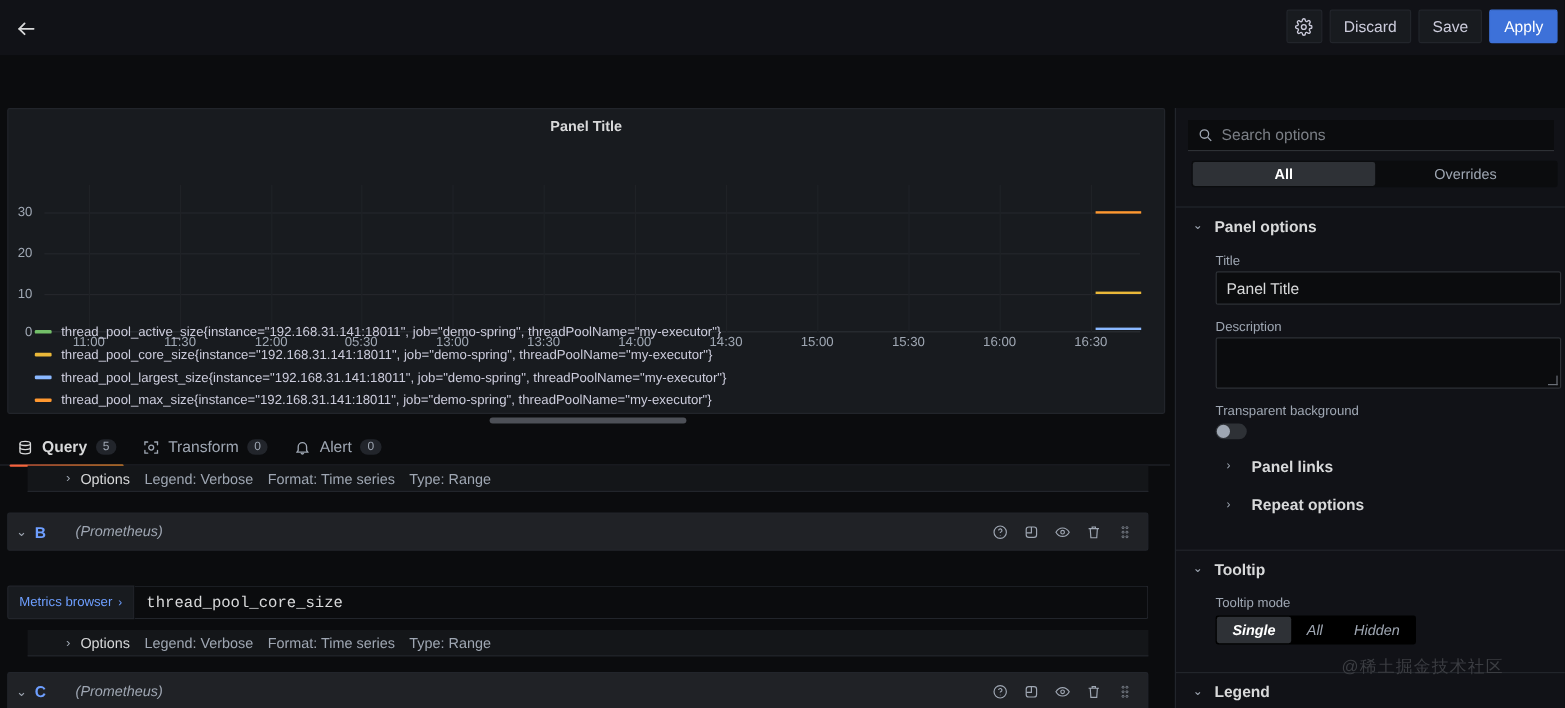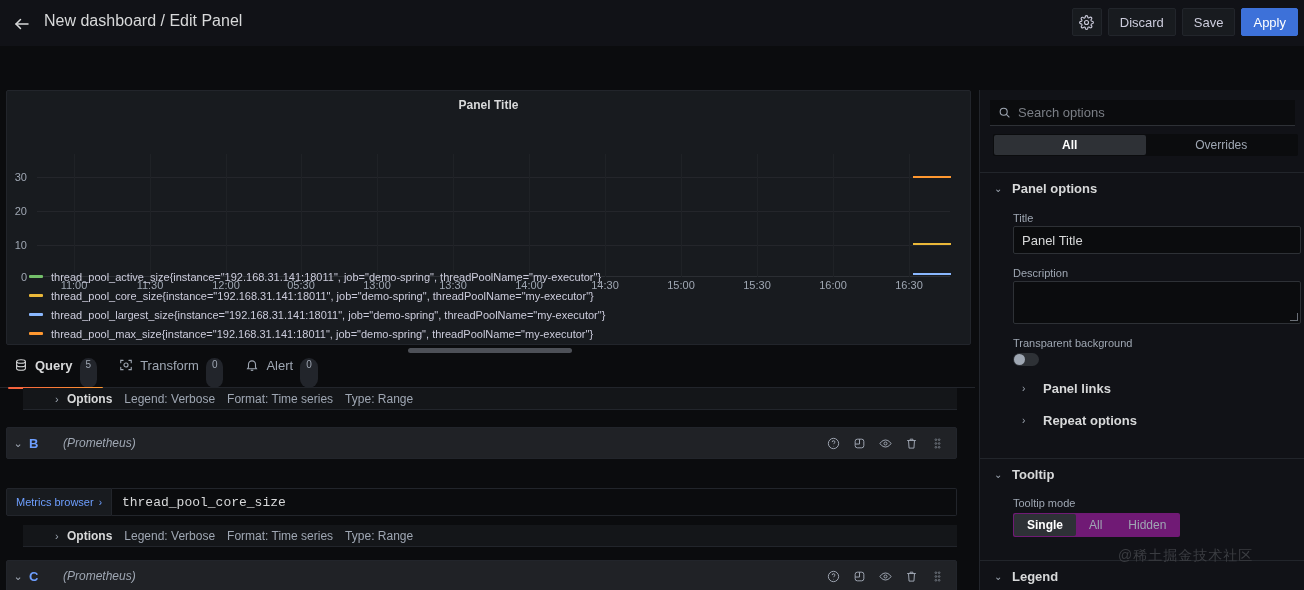--- a/index.html
+++ b/index.html
@@ -72,34 +72,34 @@
   .legend { position:absolute; left:0; top:176px; width:965px; padding-left:22px; }
   .lg-row { display:flex; align-items:center; height:19px; gap:8px; }
   .lg-sw { width:14px; height:3px; border-radius:1px; flex:none; }
   .lg-tx { font-size:11px; color:#ccccdc; white-space:nowrap; }
   .hscroll { position:absolute; left:408px; top:348px; width:164px; height:5px;
     background:#4d5057; border-radius:3px; }
 
   
   .qtabs { position:absolute; left:0; top:358px; width:975px; height:30px;
     border-bottom:1px solid #22252b; display:flex; align-items:center; padding-left:14px; gap:22px; }
-  .qtab { display:flex; gap:7px; height:30px; cursor:pointer; position:relative; }
+  .qtab { display:flex; align-items:center; gap:7px; height:30px; cursor:pointer; position:relative; }
   .qtab svg { width:14px; height:14px; stroke:#9fa7b3; fill:none; }
   .qtab .t { font-size:13px; color:#9fa7b3; }
   .qtab.active .t { color:#d8d9da; font-weight:600; }
   .qtab.active svg { stroke:#d8d9da; }
   .qtab .cnt { font-size:10px; background:#22252b; color:#9fa7b3; border-radius:9px; padding:1px 6px; }
   .qtab .bar { position:absolute; left:-6px; right:-6px; bottom:-1px; height:2px;
     background:linear-gradient(90deg,#f55f3e,#ff9830); border-radius:2px; }
 
   
   .optrow { position:absolute; background:#141619; border-bottom:1px solid #22252b;
     display:flex; align-items:center; gap:12px; padding-left:28px; }
   .optrow .carat { position:absolute; left:32px; font-size:11px; color:#9fa7b3; }
-  .optrow .o-lbl { font-size:12px; color:#d8d9da; font-weight:700; margin-left:16px; }
+  .optrow .o-lbl { font-size:12px; color:#d8d9da; font-weight:400; margin-left:16px; }
   .optrow .o-it { font-size:12px; color:#9fa7b3; }
 
   .qhdr { position:absolute; left:6px; width:951px; height:32px; background:#202226;
     border:1px solid #22252b; border-radius:2px; display:flex; align-items:center; }
   .qhdr .carat { width:22px; text-align:center; font-size:11px; color:#9fa7b3; cursor:pointer; }
   .qhdr .refid { font-size:13px; color:#6e9fff; font-weight:600; width:34px; }
   .qhdr .ds { font-size:12px; color:#9fa7b3; font-style:italic; }
   .qhdr .acts { margin-left:auto; display:flex; align-items:center; gap:12px; padding-right:12px; }
   .qhdr .acts span { width:14px; height:14px; display:flex; align-items:center; justify-content:center; cursor:pointer; }
   .qhdr .acts svg { width:13px; height:13px; stroke:#9fa7b3; fill:none; }
@@ -141,41 +141,40 @@
   .sect-hdr .nm { font-size:13px; color:#d8d9da; font-weight:600; }
   .fld-lbl { position:absolute; font-size:11px; color:#9fa7b3; }
   .txtin { position:absolute; background:#0b0c0e; border:1px solid #2e3136; border-radius:2px;
     display:flex; align-items:center; padding:0 8px; font-size:13px; color:#d8d9da; }
   .txtarea { position:absolute; background:#0b0c0e; border:1px solid #2e3136; border-radius:2px; }
   .txtarea::after { content:''; position:absolute; right:2px; bottom:2px; width:7px; height:7px;
     border-right:1px solid #6a6f77; border-bottom:1px solid #6a6f77; }
   .subitem { display:flex; align-items:center; gap:13px; height:30px; padding-left:22px; cursor:pointer; }
   .subitem .cr { font-size:10px; color:#9fa7b3; width:8px; }
   .subitem .nm { font-size:13px; color:#d8d9da; font-weight:600; }
-  .modegrp2 { position:absolute; height:24px; background:#701a75; border-radius:2px;
-    display:flex; padding:1px; }
+  .modegrp2 { position:absolute; height:24px; background:#000000; border-radius:2px;
+    display:flex; padding:1px;font-style:italic; }
   .modegrp2 .m2 { padding:0 13px; display:flex; align-items:center; justify-content:center;
     font-size:12px; color:#9fa7b3; border-radius:2px; cursor:pointer; }
   .modegrp2 .m2.on { background:#2e3136; color:#fff; font-weight:600; }
   .watermark { position:absolute; left:1118px; top:547px; font-size:14px; color:#3b3d42;
     letter-spacing:1px; pointer-events:none; }
 </style>
 </head>
 <body>
 
 <div id="app">
 
   <div class="topbar">
     <div class="back-arrow">
       <svg viewBox="0 0 24 24" fill="none" stroke-width="2" stroke-linecap="round" stroke-linejoin="round">
         <line x1="20" y1="12" x2="4" y2="12"></line>
           <polyline points="10,6 4,12 10,18"></polyline>
       </svg>
     </div>
-    <div class="dash-title">New dashboard / Edit Panel</div>
     <div class="hdr-btns">
       <div class="icon-btn">
         <svg viewBox="0 0 24 24" stroke-width="1.8">
             <circle cx="12" cy="12" r="3.2"></circle>
           <path d="M19.4 15a1.6 1.6 0 00.3 1.8l.1.1a2 2 0 11-2.8 2.8l-.1-.1a1.6 1.6 0 00-1.8-.3 1.6 1.6 0 00-1 1.5V21a2 2 0 11-4 0v-.1a1.6 1.6 0 00-1-1.5 1.6 1.6 0 00-1.8.3l-.1.1a2 2 0 11-2.8-2.8l.1-.1a1.6 1.6 0 00.3-1.8 1.6 1.6 0 00-1.5-1H3a2 2 0 110-4h.1a1.6 1.6 0 001.5-1 1.6 1.6 0 00-.3-1.8l-.1-.1a2 2 0 112.8-2.8l.1.1a1.6 1.6 0 001.8.3h.1a1.6 1.6 0 001-1.5V3a2 2 0 114 0v.1a1.6 1.6 0 001 1.5 1.6 1.6 0 001.8-.3l.1-.1a2 2 0 112.8 2.8l-.1.1a1.6 1.6 0 00-.3 1.8v.1a1.6 1.6 0 001.5 1H21a2 2 0 110 4h-.1a1.6 1.6 0 00-1.5 1z"></path>
         </svg>
       </div>
       <div class="btn secondary">Discard</div>
       <div class="btn secondary">Save</div>
       <div class="btn primary">Apply</div>

